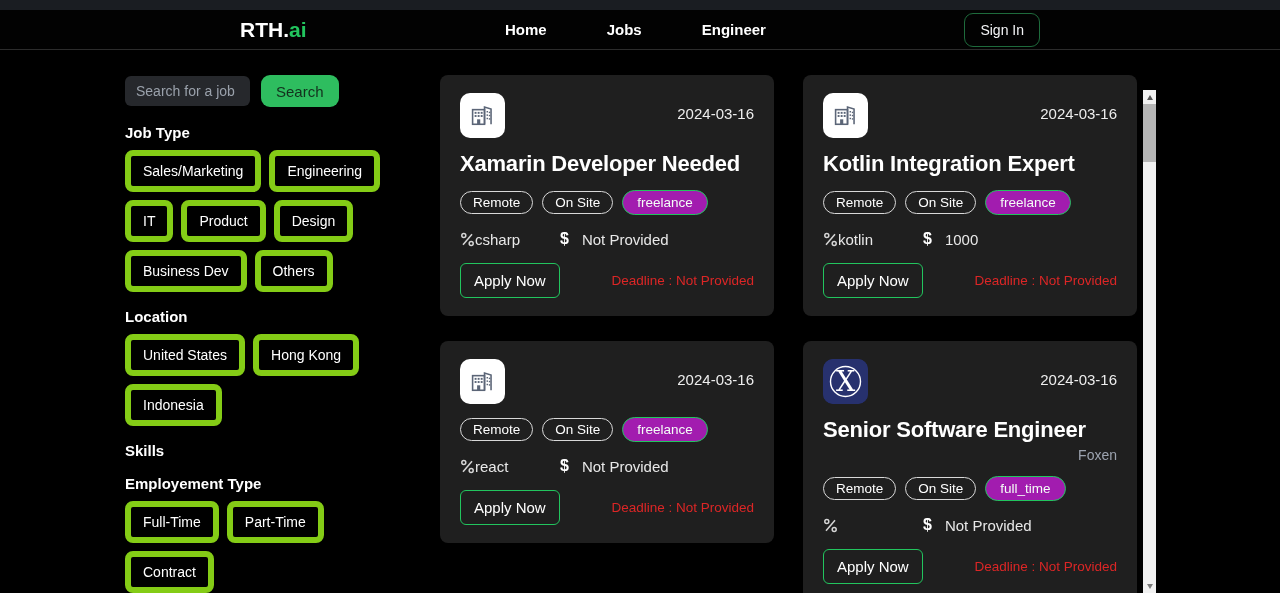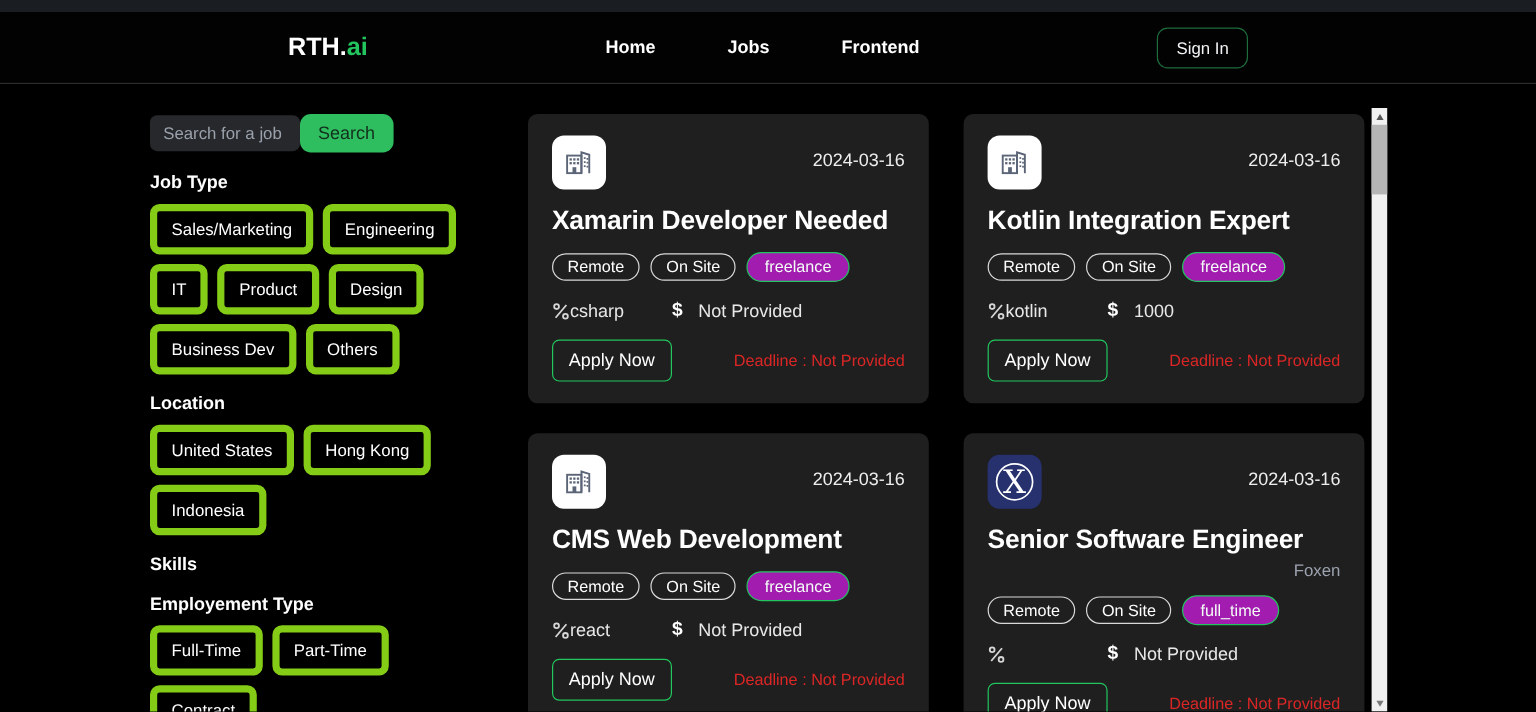--- a/index.html
+++ b/index.html
@@ -2,33 +2,33 @@
 <html><head>
 <meta charset="utf-8">
 <style>
   * { box-sizing: border-box; }
   html, body { margin: 0; padding: 0; }
   body {
     width: 1280px; height: 593px; overflow: hidden; position: relative;
     background: #000; font-family: "Liberation Sans", sans-serif;
   }
   .top-strip { height: 10px; background: #1a1d22; }
-  header { height: 60px; background: #020202; border-bottom: 1px solid #2c2c2c; display: flex; align-items: center; }
+  header { height: 40px; background: #020202; border-bottom: 1px solid #2c2c2c; display: flex; align-items: center; }
   .nav-inner { width: 800px; margin: 0 auto; display: flex; align-items: center; justify-content: space-between; }
   .logo { font-size: 21px; font-weight: 700; color: #fff; cursor: pointer; }
   .logo .accent { color: #22c55e; }
   nav { display: flex; gap: 60px; }
   nav a { color: #fff; font-size: 15px; font-weight: 700; text-decoration: none; cursor: pointer; }
   .signin-btn { background: transparent; border: 1px solid #1e6b3c; color: #f3f4f6; border-radius: 9px; padding: 8px 15px; font-size: 14px; font-family: inherit; cursor: pointer; }
 
   .content { display: flex; padding: 25px 0 0 125px; }
 
   
   .sidebar { width: 285px; flex-shrink: 0; }
-  .search-row { display: flex; margin-bottom: 17px; align-items: center; }
+  .search-row { display: flex; gap: 11px; margin-bottom: 17px; align-items: center; }
   .search-input { width: 125px; height: 30px; background: #26282c; border: none; border-radius: 6px; color: #d1d5db; padding: 0 11px; font-size: 14px; font-family: inherit; outline: none; }
   .search-input::placeholder { color: #9aa1ab; }
   .search-btn { height: 32px; padding: 0 15px; background: #2ebd5f; color: #13301d; border: none; border-radius: 9px; font-size: 15px; font-family: inherit; cursor: pointer; }
   .f-section { margin-bottom: 16px; }
   .f-title { color: #fff; font-size: 15px; font-weight: 700; margin: 0 0 9px 0; }
   .chips { display: flex; flex-wrap: wrap; gap: 8px 8px; }
   .chip { background: transparent; border: 6px solid #84cc16; color: #fff; border-radius: 8px; padding: 7px 12px; font-size: 14px; font-family: inherit; cursor: pointer; white-space: nowrap; }
 
   
   .jobs { margin-left: 30px; display: grid; grid-template-columns: 334px 334px; column-gap: 29px; row-gap: 25px; align-content: start; align-items: start; }
@@ -62,21 +62,21 @@
 <body>
 
 <div class="top-strip"></div>
 
 <header>
   <div class="nav-inner">
     <div class="logo"><span>RTH.</span><span class="accent">ai</span></div>
     <nav>
       <a>Home</a>
       <a>Jobs</a>
-      <a>Frontend</a>
+      <a>Engineer</a>
     </nav>
     <button class="signin-btn">Sign In</button>
   </div>
 </header>
 
 <div class="content">
 
   <aside class="sidebar">
     <div class="search-row">
       <input class="search-input" type="text" placeholder="Search for a job" style="">
@@ -244,21 +244,20 @@
                 <rect x="17.6" y="8.6" width="1.3" height="1.3"></rect>
                 <rect x="15.6" y="11" width="1.3" height="1.3"></rect>
                 <rect x="17.6" y="11.4" width="1.3" height="1.3"></rect>
                 <rect x="15.6" y="14" width="1.3" height="1.3"></rect>
                 <rect x="17.6" y="14.4" width="1.3" height="1.3"></rect>
               </g>
           </svg>
         </div>
         <span class="date">2024-03-16</span>
       </div>
-      <h2 class="title">CMS Web Development</h2>
 
       <div class="badges">
         <span class="pill">Remote</span>
         <span class="pill">On Site</span>
         <span class="pill green">freelance</span>
       </div>
       <div class="meta">
         <span class="skill-group">
           <svg width="15" height="15" viewBox="0 0 15 15" fill="none" stroke="#d6d6d6" stroke-width="1.5">
               <circle cx="3.8" cy="3.5" r="2"></circle>

